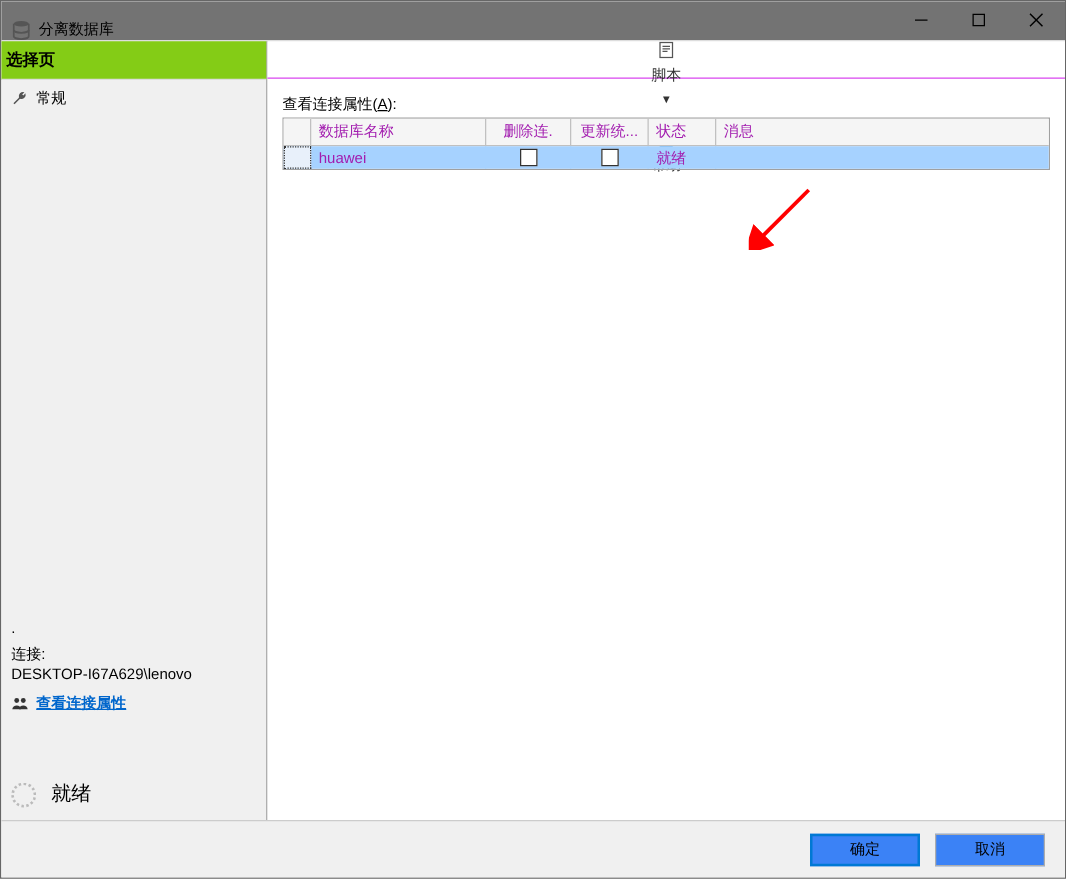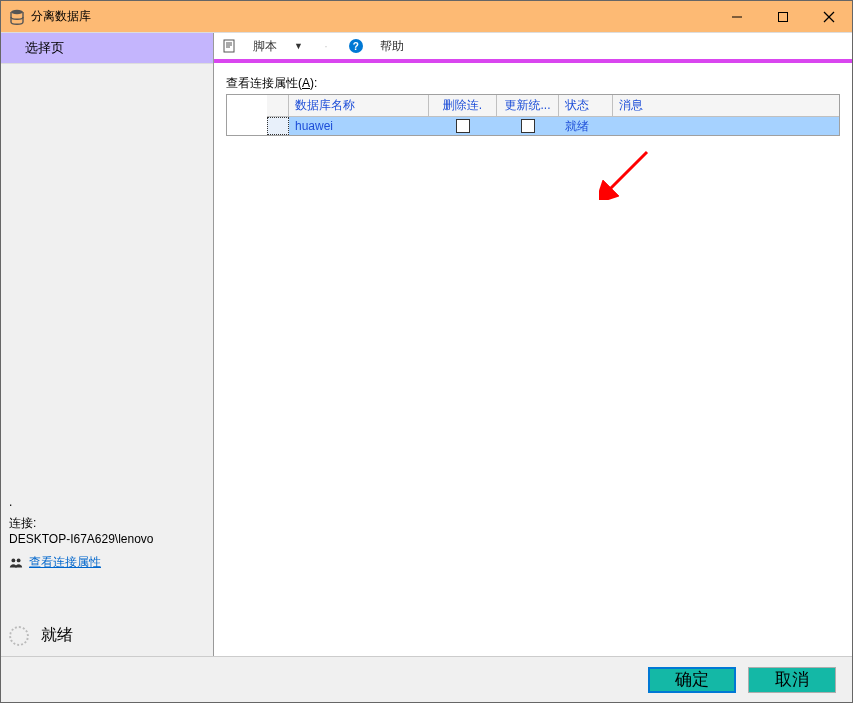--- a/index.html
+++ b/index.html
@@ -1,55 +1,55 @@
 <!DOCTYPE html>
 <html><head>
 <meta charset="utf-8">
 <style>
 * { box-sizing: border-box; margin: 0; padding: 0; font-family: "Microsoft YaHei", "Segoe UI", sans-serif; }
 body { width: 853px; height: 703px; background: #fff; border: 1px solid #666; overflow: hidden; position: relative; }
 
 
-.titlebar { height: 32px; display: flex; align-items: center; background: #fdba74; border-bottom: 1px solid #ddd; }
+.titlebar { height: 32px; display: flex; align-items: flex-end; background: #737373; border-bottom: 1px solid #ddd; }
 .titlebar .db-icon { width: 16px; height: 16px; margin: 0 6px 0 8px; display: inline-block; }
 .titlebar .db-icon svg { width: 16px; height: 16px; }
 .titlebar .title { font-size: 12px; color: #000; flex: 0 0 auto; }
 .titlebar .spacer { flex: 1; }
 .titlebar .winbtn { width: 46px; height: 32px; display: flex; align-items: center; justify-content: center; font-size: 14px; color: #000; }
 .titlebar .winbtn svg { width: 12px; height: 12px; }
 
 
 .content { height: calc(100% - 32px - 46px); display: flex; }
 .sidebar { width: 213px; background: #f0f0f0; display: flex; flex-direction: column; border-right: 1px solid #999; }
-.side-section-h { background: #c4b5fd; font-size: 13px; font-weight: normal; padding: 6px 24px; border-top: 1px solid #ddd; border-bottom: 1px solid #ddd; }
+.side-section-h { background: #84cc16; font-size: 13px; font-weight: bold; padding: 6px 4px; border-top: 1px solid #ddd; border-bottom: 1px solid #ddd; }
 .sidebar .top-h { border-top: none; }
 .side-body { padding: 4px 8px; font-size: 12px; color: #000; }
 .side-link { display: flex; align-items: center; gap: 6px; padding: 2px 0; }
 .side-link .wrench { width: 14px; height: 14px; color: #555; }
 .flex-fill { flex: 1; }
 .side-kv { margin-bottom: 6px; }
 .side-kv .k { font-size: 12px; }
 .side-kv .v { font-size: 12px; color: #000; }
 .side-props { display: flex; align-items: center; gap: 6px; margin-top: 8px; }
-.side-props a { color: #0066cc; text-decoration: underline; font-size: 12px; }
+.side-props a { color: #0066cc; text-decoration: underline; font-size: 12px; font-weight: bold; }
 .side-props .people-icon { width: 14px; height: 14px; }
 .progress-row { display: flex; align-items: center; gap: 12px; padding: 10px 8px; }
 .spinner { width: 20px; height: 20px; border: 2px dotted #bbb; border-radius: 50%; }
 
 .main { flex: 1; background: #fff; display: flex; flex-direction: column; }
-.toolbar { height: 30px; border-bottom: 4px solid #d946ef; display: flex; align-items: center; gap: 17px; padding: 0 8px; font-size: 12px; color: #333; }
+.toolbar { height: 30px; border-bottom: 1px solid #d946ef; display: flex; align-items: center; gap: 5px; padding: 0 8px; font-size: 12px; color: #333; flex-direction: column; }
 .toolbar .scr-icon { width: 14px; height: 14px; }
 .toolbar .dd { font-size: 9px; color: #333; }
 .toolbar .sep { color: #ccc; margin: 0 4px; }
 .toolbar .help-icon { width: 14px; height: 14px; border-radius: 50%; background: #0078d4; color: #fff; display: inline-flex; align-items: center; justify-content: center; font-size: 10px; font-weight: bold; }
 .main-body { flex: 1; padding: 12px; position: relative; }
 .section-label { font-size: 12px; margin-bottom: 2px; }
 .section-label .ul { text-decoration: underline; }
 
-.grid { border: 1px solid #a0a0a0; font-size: 12px; color: #1d4ed8; padding-left: 40px; }
+.grid { border: 1px solid #a0a0a0; font-size: 12px; color: #a21caf; }
 .grid-head { display: flex; height: 22px; background: #f5f5f5; border-bottom: 1px solid #c0c0c0; }
 .grid-head .cell { border-right: 1px solid #c0c0c0; display: flex; align-items: center; padding: 0 6px; overflow: hidden; white-space: nowrap; }
 .grid-head .cell:last-child { border-right: none; }
 .grid-row { display: flex; height: 18px; background: #a6d2ff; }
 .grid-row .cell { border-right: 1px solid #a6d2ff; display: flex; align-items: center; padding: 0 6px; overflow: hidden; }
 .grid-row .cell:last-child { border-right: none; }
 .rowhdr { width: 22px; border-right: 1px solid #c0c0c0 !important; background: #f5f5f5; padding: 0 !important; justify-content: center; }
 .rowhdr.sel { background: #e8f0fa; border: 1px dotted #333 !important; }
 .c-name { width: 140px; }
 .c-del  { width: 68px; justify-content: center; }
@@ -57,21 +57,21 @@
 .c-stat { width: 54px; }
 .c-msg  { flex: 1; }
 .cb { width: 14px; height: 14px; background: #fff; border: 1px solid #333; }
 
 
 .arrow { position: absolute; left: 385px; top: 87px; width: 50px; height: 50px; pointer-events: none; }
 .arrow svg { width: 100%; height: 100%; }
 
 
 .footer { height: 46px; border-top: 1px solid #ccc; display: flex; align-items: center; justify-content: flex-end; gap: 12px; padding: 0 16px; background: #f0f0f0; }
-.btn { width: 88px; height: 26px; font-size: 17px; background: #14b8a6; border: 1px solid #adadad; display: flex; align-items: center; justify-content: center; font-family: Liberation Serif, serif; }
+.btn { width: 88px; height: 26px; font-size: 12px; background: #3b82f6; border: 1px solid #adadad; display: flex; align-items: center; justify-content: center; font-family: Liberation Serif, serif; }
 .btn.default { border: 2px solid #0078d4; }
 </style>
 </head>
 <body>
 
 <div class="titlebar">
   <span class="db-icon">
     <svg viewBox="0 0 16 16">
         <ellipse cx="8" cy="3" rx="6" ry="2.2" fill="#555"></ellipse>
         <path d="M2 3v10c0 1.2 2.7 2.2 6 2.2s6-1 6-2.2V3" fill="none" stroke="#555" stroke-width="1.4"></path>
@@ -95,20 +95,30 @@
         <line x1="1" y1="1" x2="11" y2="11" stroke="#000" stroke-width="1.2"></line>
         <line x1="11" y1="1" x2="1" y2="11" stroke="#000" stroke-width="1.2"></line>
       </svg>
     </div>
 </div>
 
 <div class="content">
 
   <div class="sidebar">
     <div class="side-section-h top-h">选择页</div>
+    <div class="side-body">
+      <div class="side-link">
+        <span class="wrench">
+          <svg viewBox="0 0 16 16">
+              <path d="M13 3a4 4 0 0 1-5 5L3 13l-1-1 5-5a4 4 0 0 1 5-5l-2 2 1 1 2-2z" fill="#555"></path>
+            </svg>
+        </span>
+        <span>常规</span>
+      </div>
+    </div>
     <div class="flex-fill"></div>
 
     <div class="side-body">
       <div class="side-kv">
         <div class="v">.</div>
       </div>
       <div class="side-kv">
         <div class="k">连接:</div>
         <div class="v">DESKTOP-I67A629\lenovo</div>
       </div>

